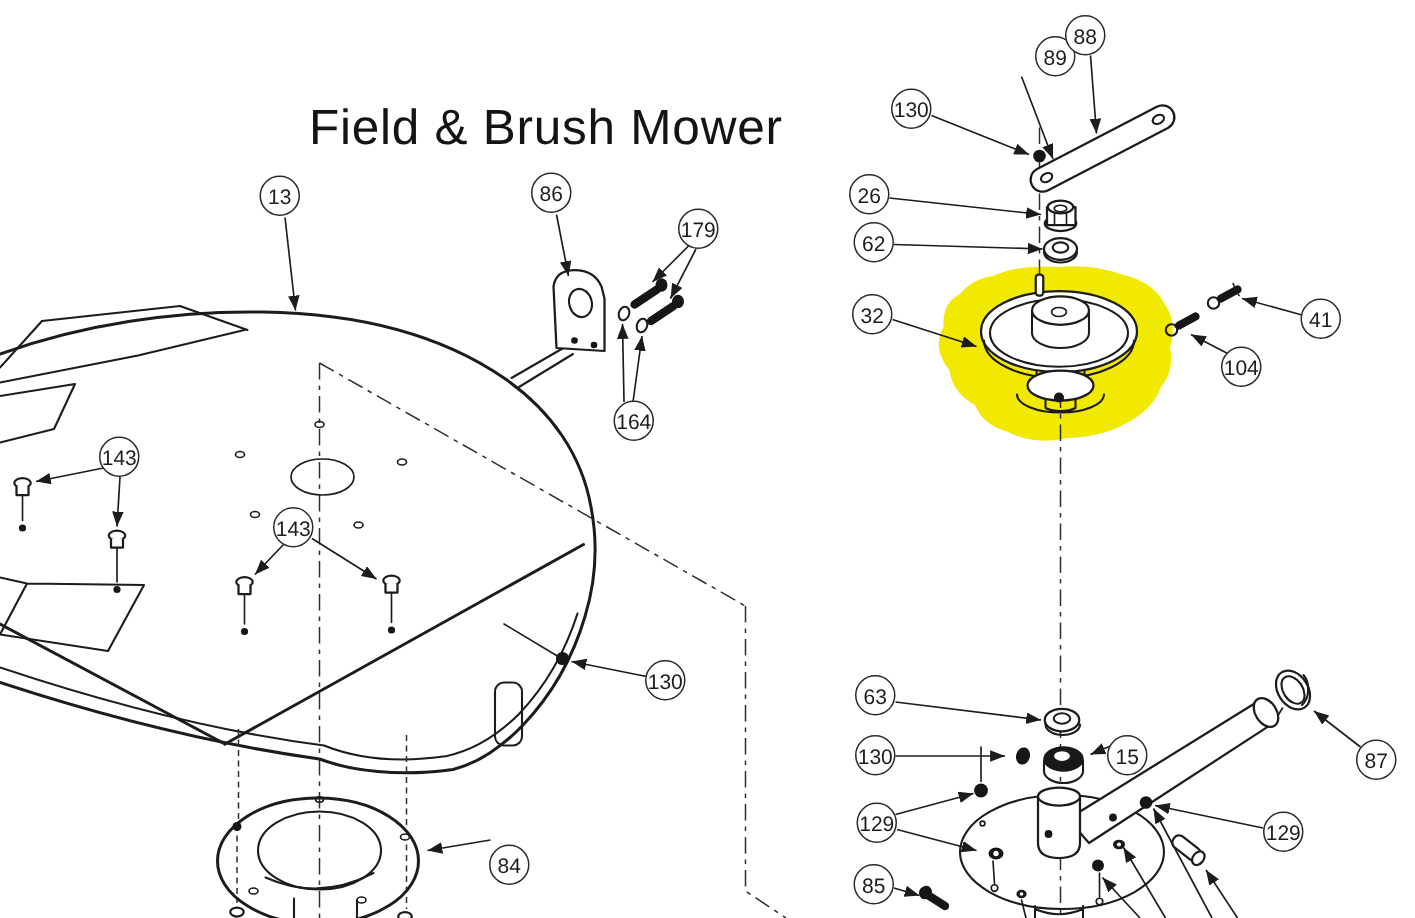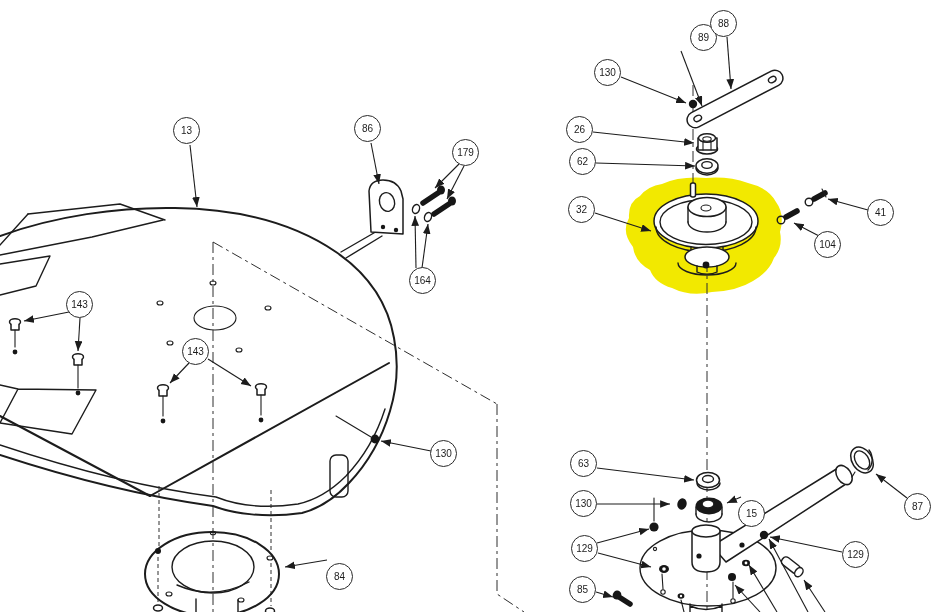--- a/index.html
+++ b/index.html
@@ -3,37 +3,38 @@
 <meta charset="utf-8">
 <style>
   html,body{margin:0;padding:0;background:#fff;}
   .stage{position:relative;width:943px;height:612px;background:#ffffff;overflow:hidden;
          font-family:"Liberation Sans",sans-serif;}
   .diagram-svg{position:absolute;left:0;top:0;z-index:1;}
   .title{position:absolute;left:206px;top:66px;font-size:33px;color:#141414;
          letter-spacing:0.5px;z-index:2;white-space:nowrap;}
   .callout{position:absolute;width:27px;height:27px;border:1.4px solid #2a2a2a;border-radius:50%;
            background:#fff;display:flex;align-items:center;justify-content:center;
-           font-size:10px;color:#1c1c1c;z-index:3;box-sizing:border-box;}
+           font-size:14px;color:#1c1c1c;z-index:3;box-sizing:border-box;}
   
   .ln{fill:none;stroke:#1c1c1c;stroke-width:1.4;stroke-linecap:round;stroke-linejoin:round;}
   .lt{fill:none;stroke:#1c1c1c;stroke-width:1.1;stroke-linecap:round;}
   .ln2{fill:none;stroke:#1c1c1c;stroke-width:2;stroke-linecap:round;stroke-linejoin:round;}
   .wf{fill:#ffffff;stroke:#1c1c1c;stroke-width:1.5;stroke-linejoin:round;}
   .dk{fill:#161616;stroke:none;}
   .dkl{fill:none;stroke:#161616;stroke-width:5.5;stroke-linecap:round;}
   .cl{fill:none;stroke:#2e2e2e;stroke-width:1;stroke-dasharray:11 4 3 4;}
   .dsh{fill:none;stroke:#2e2e2e;stroke-width:1;stroke-dasharray:4 3;}
   .ldr{fill:none;stroke:#1c1c1c;stroke-width:1.1;marker-end:url(#ah);}
 </style>
 </head>
 <body>
 
 <div class="stage">
 
+  <div class="title">Field &amp; Brush Mower</div>
 
   <svg class="diagram-svg" width="943" height="612" viewBox="0 0 943 612">
     <defs>
       <marker id="ah" markerWidth="10" markerHeight="8" refX="9" refY="3.5" orient="auto">
         <path d="M0,0 L9,3.5 L0,7 Z" fill="#1c1c1c"></path>
       </marker>
     </defs>
 
     <path fill="#f2e900" d="M 640,196 Q 628,202 629,218 Q 621,232 633,247 Q 635,262 650,270 Q 655,283 672,288
              Q 690,297 712,292 Q 737,291 753,281 Q 769,272 774,258 Q 783,247 780,232
@@ -291,19 +292,19 @@
   <div class="callout" style="left:690px;top:24px">89</div>
   <div class="callout" style="left:710px;top:10px">88</div>
   <div class="callout" style="left:594px;top:59px">130</div>
   <div class="callout" style="left:566px;top:116px">26</div>
   <div class="callout" style="left:569px;top:148px">62</div>
   <div class="callout" style="left:568px;top:196px">32</div>
   <div class="callout" style="left:867px;top:199px">41</div>
   <div class="callout" style="left:814px;top:231px">104</div>
   <div class="callout" style="left:570px;top:450px">63</div>
   <div class="callout" style="left:570px;top:490px">130</div>
-  <div class="callout" style="left:738px;top:500px">15</div>
+  <div class="callout" style="left:738px;top:490px">15</div>
   <div class="callout" style="left:904px;top:493px">87</div>
   <div class="callout" style="left:571px;top:535px">129</div>
   <div class="callout" style="left:842px;top:541px">129</div>
   <div class="callout" style="left:569px;top:576px">85</div>
 
 </div>
 
 </body></html>

